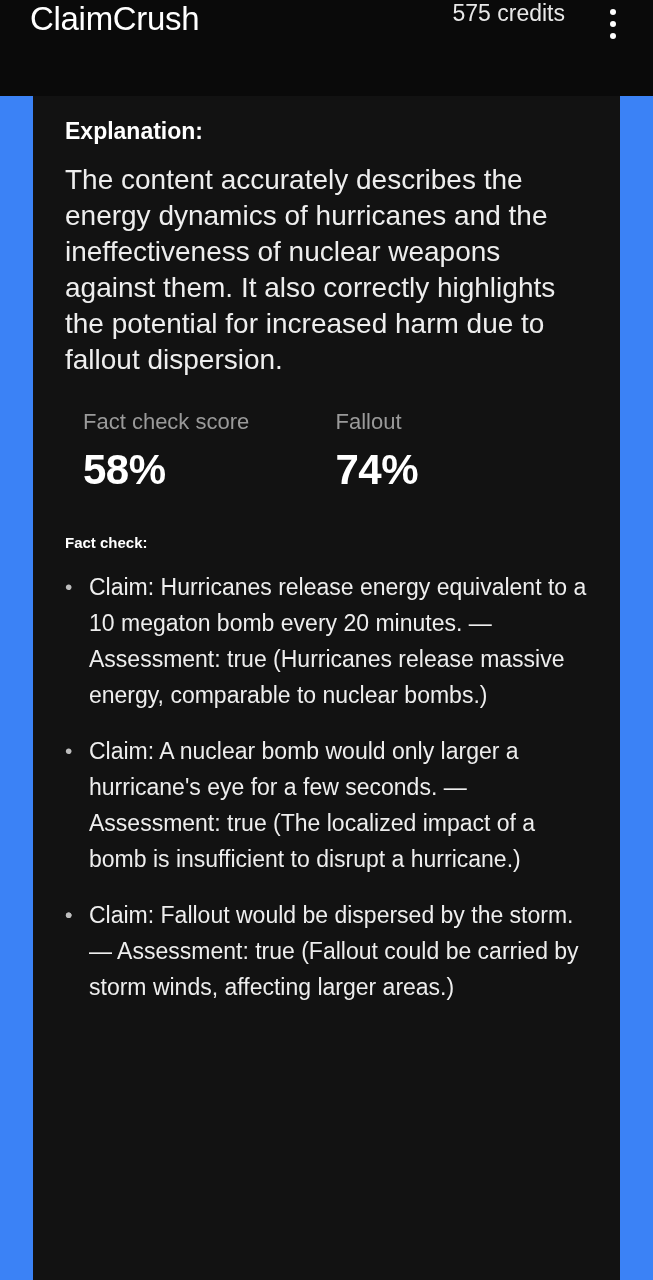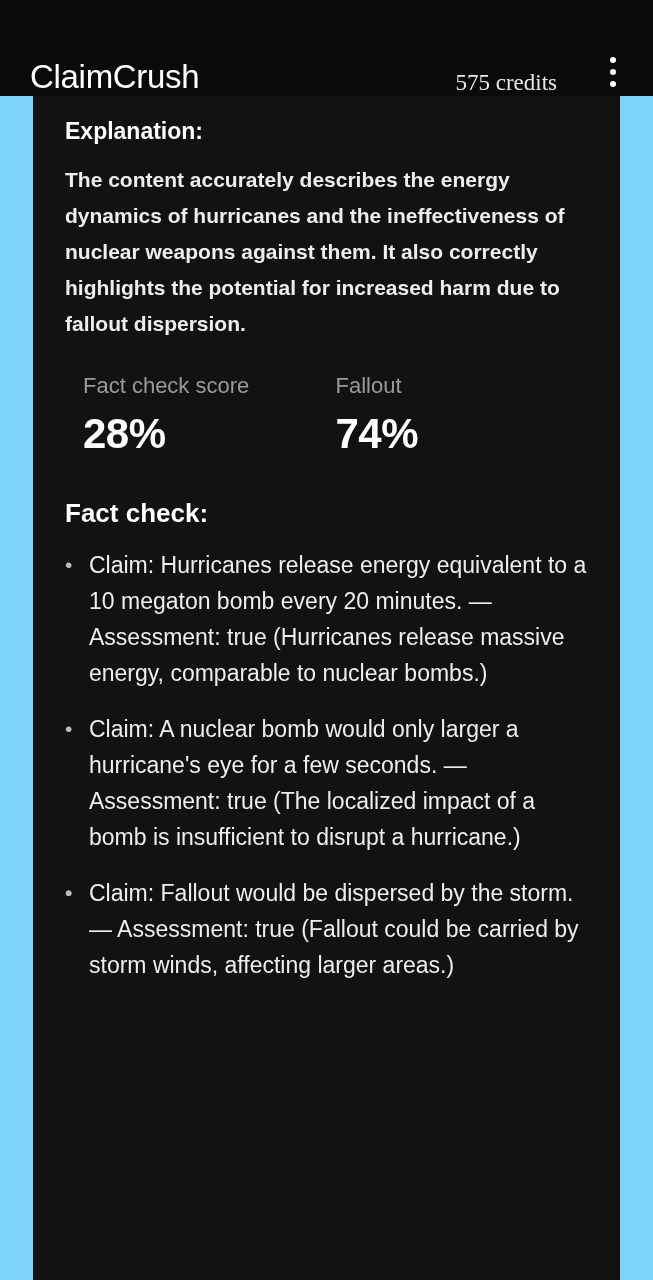--- a/index.html
+++ b/index.html
@@ -22,37 +22,36 @@
     background: #000000;
     display: flex;
     flex-direction: column;
   }
   
   .topbar {
     height: 96px;
     flex: 0 0 96px;
     background: #0a0a0a;
     display: flex;
-    align-items: flex-end;
+    align-items: flex-start;
     padding: 0 20px 0 30px;
   }
   .app-title {
     font-size: 33px;
     font-weight: 400;
     letter-spacing: -0.3px;
     color: #ffffff;
     flex: 1 1 auto;
     white-space: nowrap;
   }
   .credits {
     font-size: 23px;
     color: #e8e8e8;
-    margin-right: 36px;
+    margin-right: 28px;
     white-space: nowrap;
-    font-family: Liberation Serif, serif;
   }
   .kebab {
     width: 40px;
     height: 48px;
     display: flex;
     flex-direction: column;
     align-items: center;
     justify-content: center;
     gap: 6px;
     cursor: pointer;
@@ -61,46 +60,46 @@
     display: block;
     width: 6px;
     height: 6px;
     border-radius: 50%;
     background: #ffffff;
   }
   
   .content-wrap {
     flex: 1 1 auto;
     position: relative;
-    background: #7dd3fc;
+    background: #3b82f6;
     overflow: hidden;
   }
   .card {
     position: absolute;
     left: 33px;
     right: 33px;
     top: 0;
     bottom: 0;
     background: #121212;
     padding: 0 32px;
     overflow: hidden;
   }
   .section-title {
     font-size: 23px;
     font-weight: 700;
     color: #ffffff;
     margin: 22px 0 0 0;
     line-height: 1.2;
   }
   .paragraph {
-    font-size: 21px;
+    font-size: 28px;
     line-height: 36px;
     color: #eeeeee;
     margin: 16px 0 16px 0;
-    font-weight: 700;
+    font-weight: 400;
   }
   
   .scores {
     display: flex;
     margin-top: 30px;
     margin-left: 18px;
   }
   .score-col { width: 262px; }
   .score-label {
     font-size: 22px;
@@ -110,21 +109,21 @@
   .score-value {
     font-size: 42px;
     font-weight: 700;
     color: #ffffff;
     line-height: 56px;
     margin-top: 6px;
     letter-spacing: -0.5px;
   }
   
   .factcheck-title {
-    font-size: 26px;
+    font-size: 15px;
     font-weight: 700;
     color: #ffffff;
     margin-top: 36px;
   }
   ul.claims {
     list-style: none;
     margin: 18px 0 0 0;
     padding: 0;
   }
   ul.claims li {
@@ -161,21 +160,21 @@
 
   <div class="content-wrap">
     <div class="card">
 
       <div class="section-title">Explanation:</div>
       <div class="paragraph">The content accurately describes the energy dynamics of hurricanes and the ineffectiveness of nuclear weapons against them. It also correctly highlights the potential for increased harm due to fallout dispersion.</div>
 
       <div class="scores">
         <div class="score-col">
           <div class="score-label">Fact check score</div>
-          <div class="score-value">28%</div>
+          <div class="score-value">58%</div>
         </div>
         <div class="score-col">
           <div class="score-label">Fallout</div>
           <div class="score-value">74%</div>
         </div>
       </div>
 
       <div class="factcheck-title">Fact check:</div>
 
       <ul class="claims">

